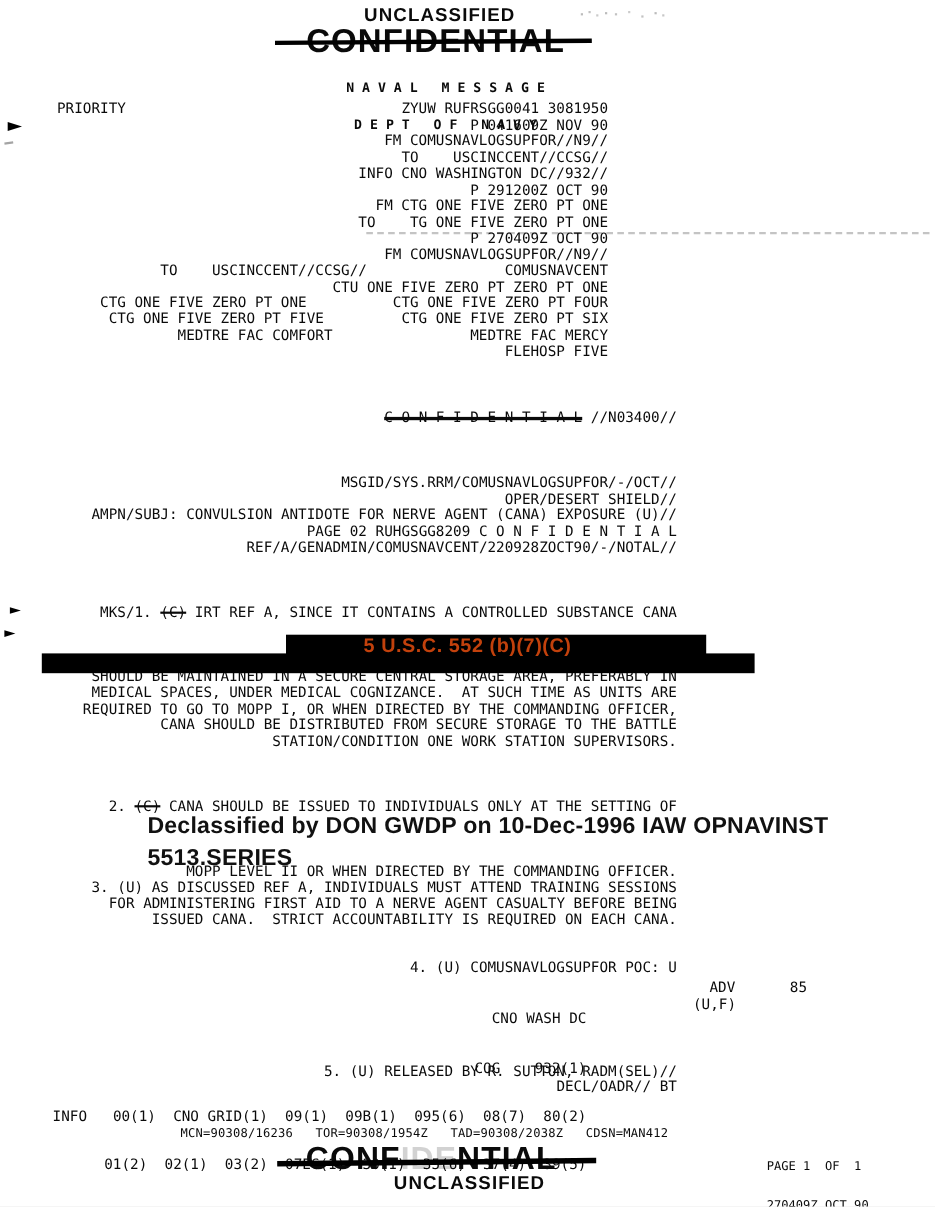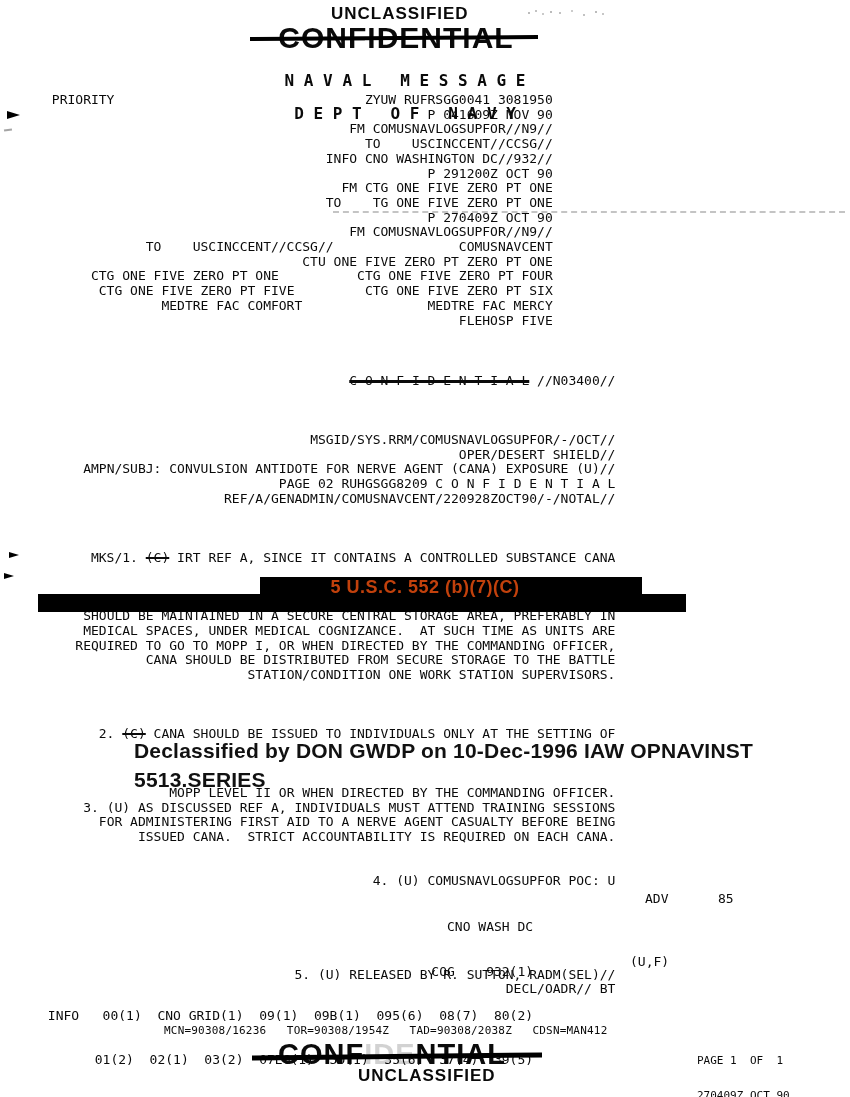--- a/index.html
+++ b/index.html
@@ -10,21 +10,21 @@
   .sans{font-family:"Liberation Sans",sans-serif;}
   .struck{text-decoration:line-through;text-decoration-thickness:3px;}
   .struck-c{text-decoration:line-through;text-decoration-thickness:2px;}
 
   
   .top-unclass{position:absolute;left:331px;top:4px;font-weight:bold;font-size:17px;letter-spacing:1px;}
   .top-conf{position:absolute;left:252px;top:21px;width:288px;text-align:center;}
   .top-conf .word{font-weight:bold;font-size:30px;letter-spacing:1px;}
   .top-conf .bar{position:absolute;left:-2px;top:15px;width:288px;height:4px;background:#000;transform:rotate(-0.4deg);}
   .agency{position:absolute;left:280px;top:53px;width:250px;text-align:center;
-          font-size:16px;font-weight:bold;line-height:11px;white-space:pre;}
+          font-size:12px;font-weight:bold;line-height:11px;white-space:pre;}
 
   .smudge{position:absolute;left:528px;top:12px;width:2px;height:2px;background:#909090;opacity:.6;filter:blur(.4px);
           box-shadow:7px -2px 0 #9a9a9a,14px 1px 0 #a8a8a8,22px -1px 0 #8e8e8e,31px 0 0 #9a9a9a,
                      43px -2px 0 #ababab,55px 2px 0 #9a9a9a,67px -1px 0 #8e8e8e,74px 1px 0 #a2a2a2;}
   .tri{position:absolute;width:0;height:0;border-style:solid;border-color:transparent transparent transparent #000;}
   .tri1{left:7px;top:111px;border-width:4px 0 4px 13px;}
   .tri2{left:9px;top:552px;border-width:3px 0 3px 10px;}
   .tri3{left:4px;top:573px;border-width:3px 0 3px 10px;}
   .dashmark{position:absolute;left:4px;top:129px;width:8px;height:2px;background:#7d7d7d;opacity:.7;transform:rotate(-8deg);}
   .dashline{position:absolute;left:333px;top:211px;width:512px;border-top:2px dashed #8a8a8a;opacity:.5;}
@@ -37,21 +37,21 @@
   .red-bar-bottom{position:absolute;left:-6px;top:264px;width:648px;height:18px;background:#000;}
   .red-label{position:absolute;left:190px;top:248px;width:382px;text-align:center;color:#c2410c;
              font-family:"Liberation Sans",sans-serif;font-weight:bold;font-size:18px;line-height:18px;letter-spacing:.5px;}
 
   .declass{position:absolute;left:134px;top:736px;font-family:"Liberation Sans",sans-serif;
            font-weight:bold;font-size:21px;line-height:29px;letter-spacing:.2px;color:#111;}
 
   .dist{left:40px;top:891px;}
   .adv-label{position:absolute;left:645px;top:891px;font-size:13px;}
   .adv-value{position:absolute;left:718px;top:891px;font-size:13px;}
-  .uf-code{position:absolute;left:630px;top:906px;font-size:13px;margin-top:48px;}
+  .uf-code{position:absolute;left:630px;top:906px;font-size:13px;}
 
   .mcn{position:absolute;left:164px;top:1024px;font-size:11px;white-space:pre;letter-spacing:.2px;}
   .pageblock{position:absolute;left:697px;top:1032px;font-size:11px;line-height:11.5px;white-space:pre;}
 
   .bot-conf{position:absolute;left:252px;top:1038px;width:280px;text-align:center;}
   .bot-conf .word{font-weight:bold;font-size:29px;letter-spacing:1px;}
   .fade{opacity:.18;}
   .bot-conf .bar{position:absolute;left:0px;top:16px;width:290px;height:5px;background:#000;transform:rotate(-0.6deg);}
   .bot-unclass{position:absolute;left:358px;top:1066px;font-weight:bold;font-size:17px;letter-spacing:1px;}
 </style>

